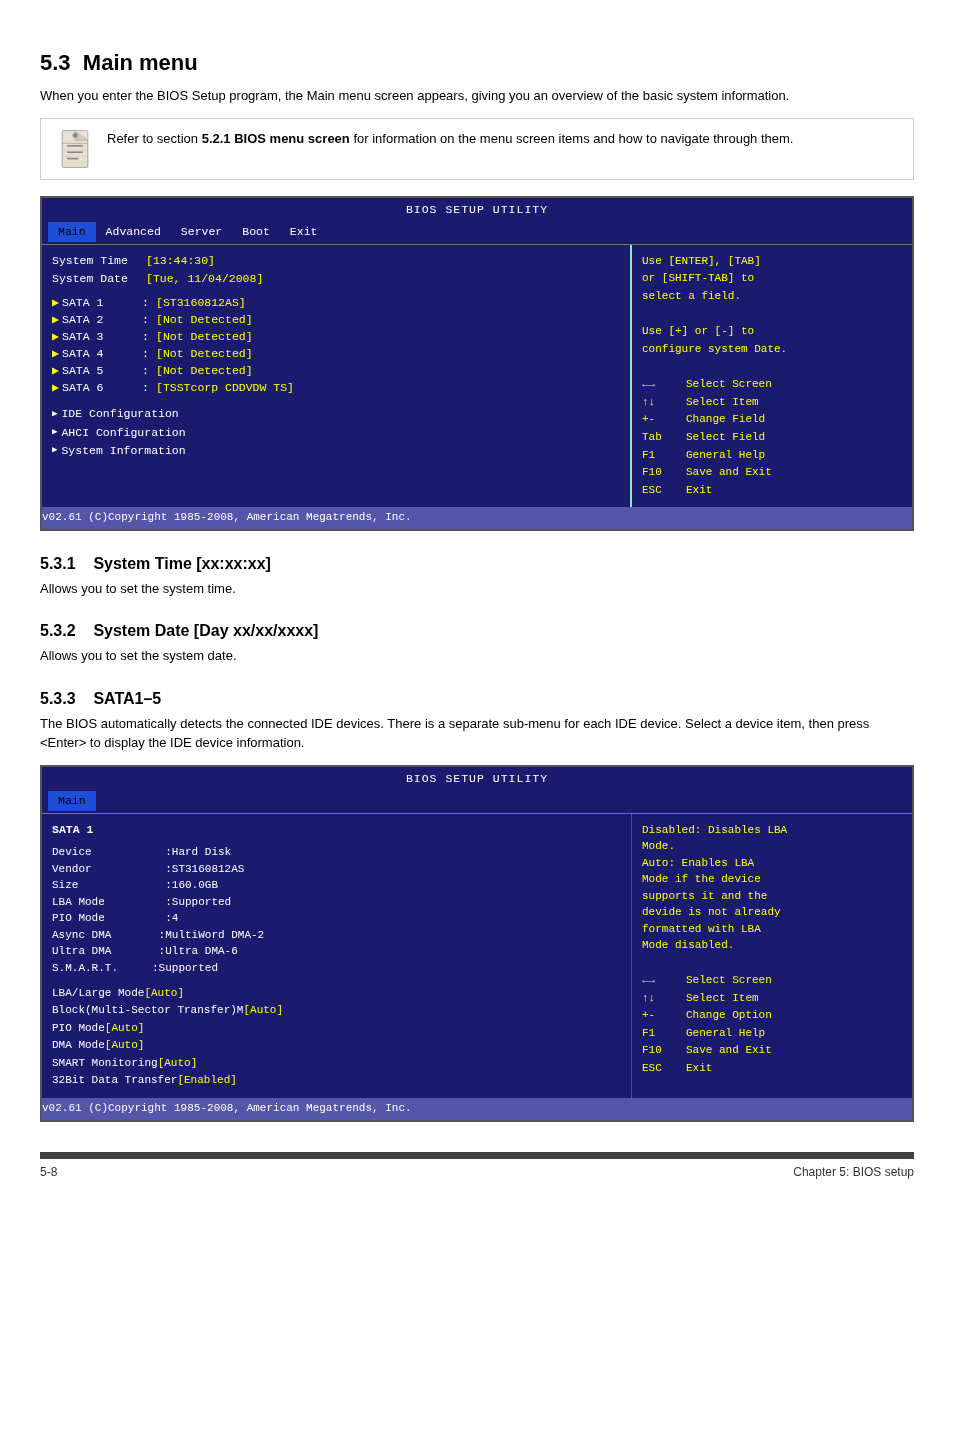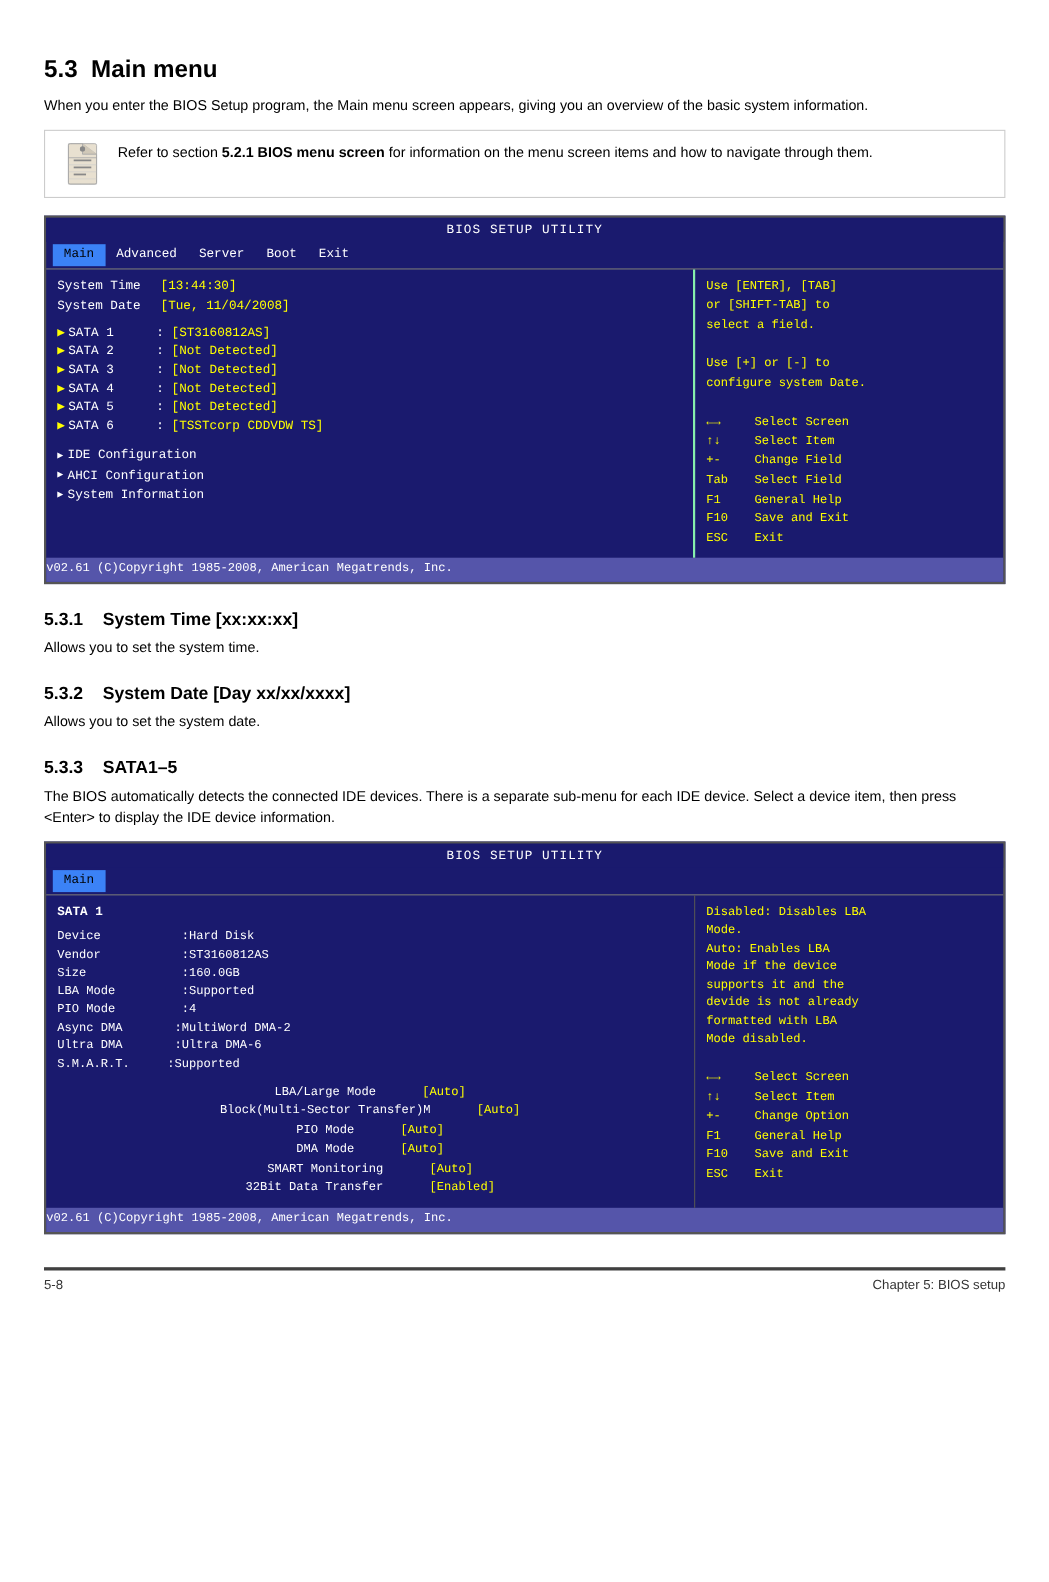--- a/index.html
+++ b/index.html
@@ -74,21 +74,21 @@
       gap: 0;
       padding: 2px 6px;
     }
     .bios-menu-item {
       padding: 2px 10px;
       font-family: 'Courier New', Courier, monospace;
       font-size: 11.5px;
       color: #fff;
     }
     .bios-menu-item.active {
-      background: #3b82f6;
+      background: #1d4ed8;
       color: #000;
     }
     .bios-divider {
       border-top: 1px solid #777;
       margin: 0;
     }
     .bios-content {
       display: grid;
       grid-template-columns: 1fr 280px;
       gap: 0;
@@ -187,45 +187,44 @@
     }
     .bios-device-row {
       display: flex;
       gap: 0;
     }
     .bios-device-key {
       min-width: 100px;
     }
     .bios-option-row {
       display: flex;
-      justify-content: center;
+      justify-content: flex-start;
       font-family: 'Courier New', Courier, monospace;
       font-size: 11px;
       color: #fff;
       margin-bottom: 2px;
-      gap: 42px;
     }
     .bios-option-label {}
     .bios-option-value {
       color: #ffff00;
     }
     .bios-right2-text {
       color: #ffff00;
       font-family: 'Courier New', Courier, monospace;
       font-size: 11px;
       line-height: 1.5;
     }
 
     .page-footer {
       display: flex;
       justify-content: space-between;
       margin-top: 30px;
       font-size: 12px;
       color: #333;
-      border-top: 3px solid #404040;
+      border-top: 7px solid #404040;
       padding-top: 6px;
     }
   </style>
 </head>
 <body>
 
 <h1 class="section-heading">
   <span>5.3</span>&nbsp;&nbsp;<span>Main menu</span>
 </h1>
 

